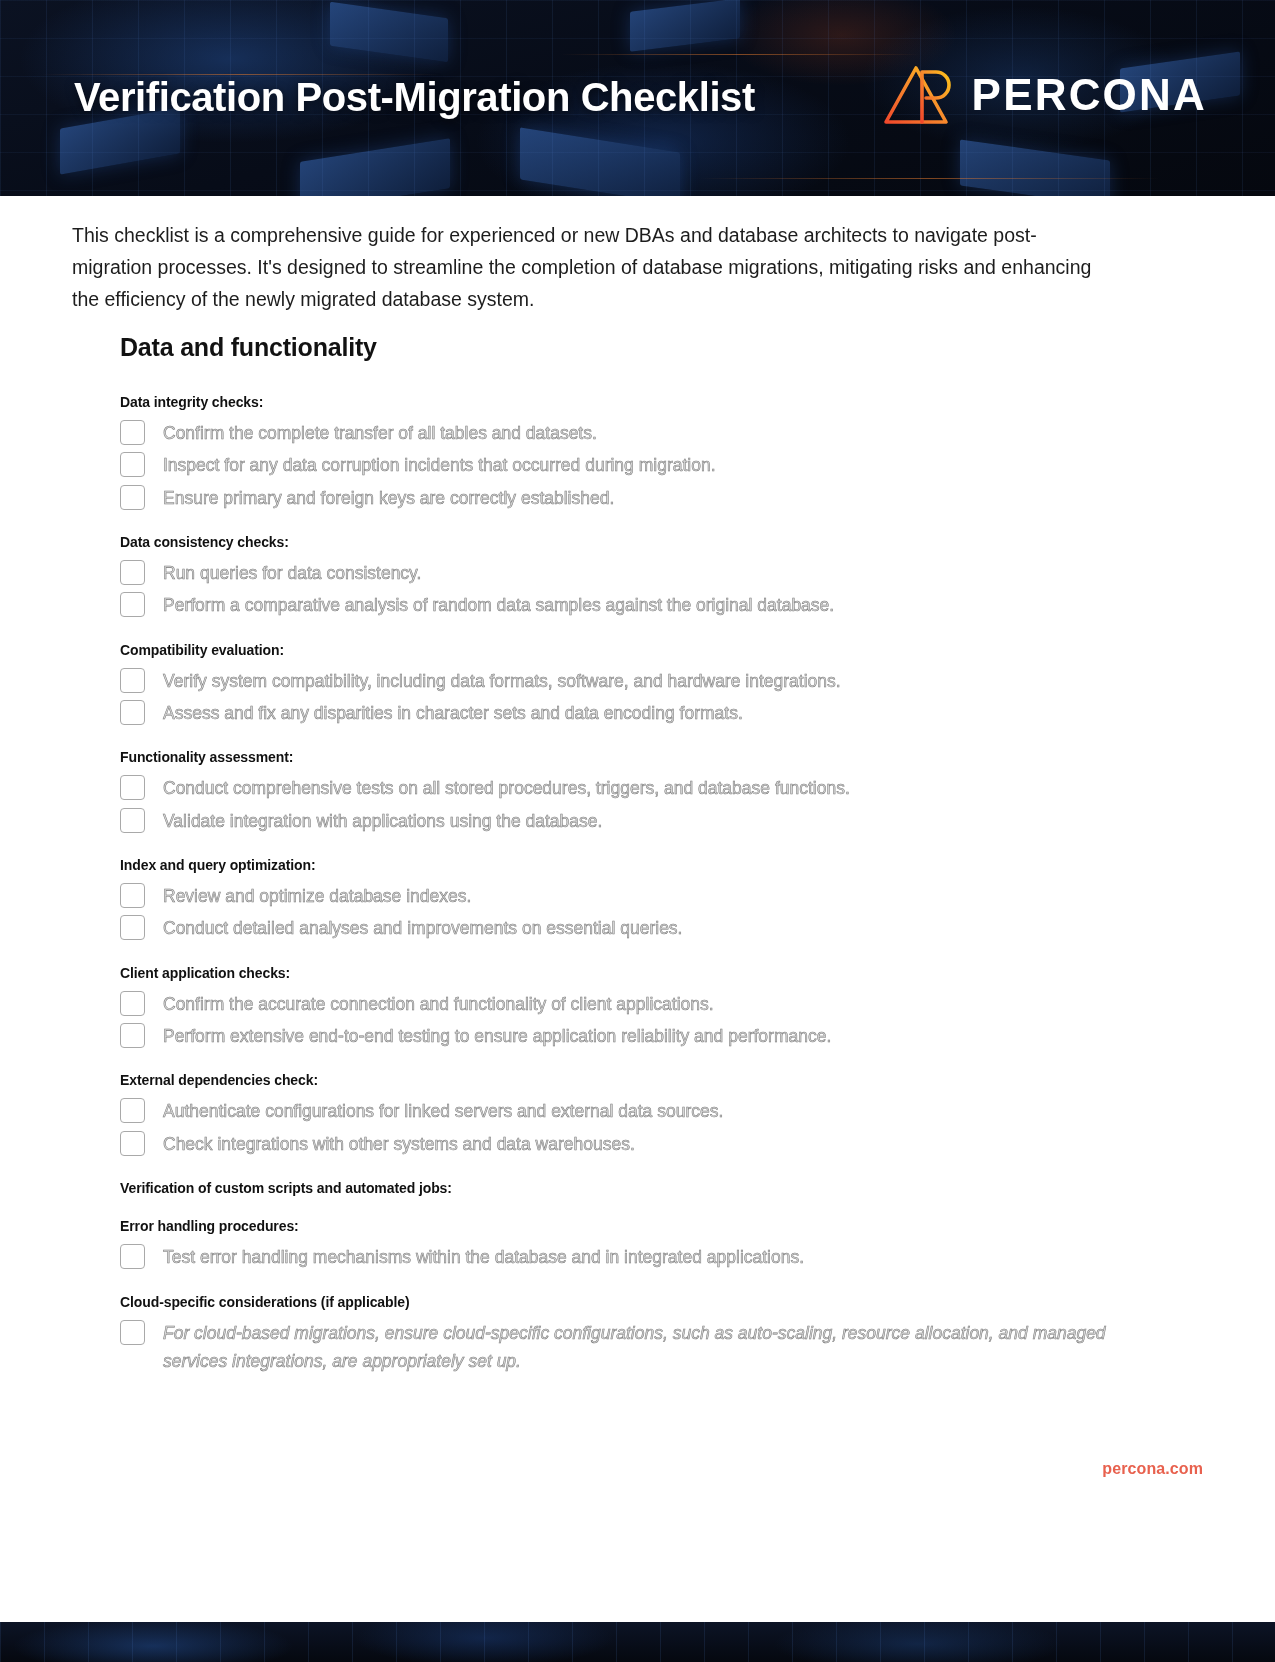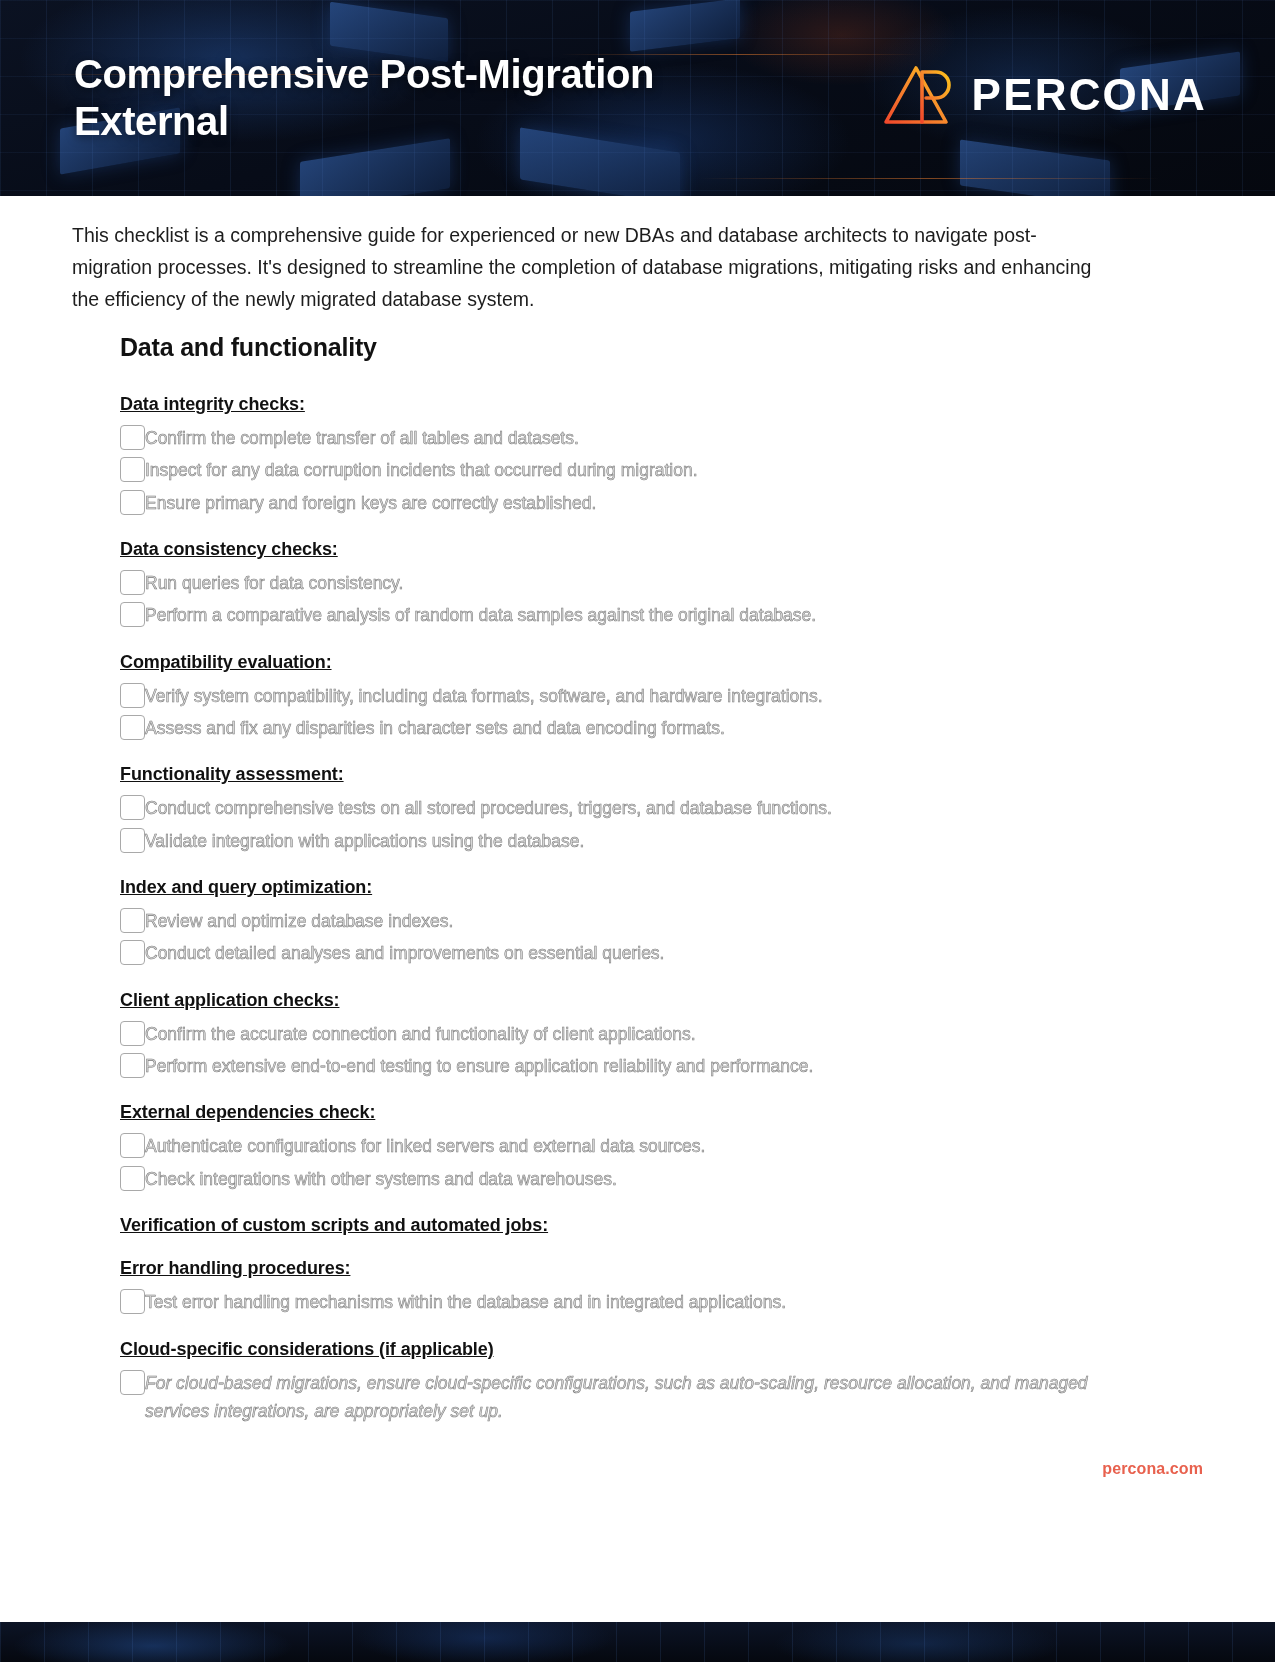--- a/index.html
+++ b/index.html
@@ -114,30 +114,30 @@
   }
   .section-title {
     font-size: 25px;
     font-weight: bold;
     color: #121212;
     margin: 0 0 32px 0;
     letter-spacing: -0.2px;
   }
   .group { margin-bottom: 22px; }
   .group-title {
-    font-size: 18px;
+    font-size: 14px;
     font-weight: bold;
     color: #111111;
     margin: 8px 0 8px 0;
     letter-spacing: -0.1px;
-    text-decoration: underline;
   }
   .item {
     display: flex;
     align-items: flex-start;
+    gap: 18px;
     margin-bottom: 3px;
   }
   .checkbox {
     width: 23px;
     height: 23px;
     flex: none;
     border: 1.4px solid #a9a9a9;
     border-radius: 4px;
     background: #ffffff;
     margin-top: 2px;
@@ -201,21 +201,21 @@
       <div class="hdr-shape" style="left:300px; top:150px; width:150px; height:50px; transform:skewY(-9deg);"></div>
       <div class="hdr-shape" style="left:520px; top:140px; width:160px; height:52px; transform:skewY(9deg);"></div>
       <div class="hdr-shape" style="left:630px; top:5px;   width:110px; height:40px; transform:skewY(-7deg);"></div>
       <div class="hdr-shape" style="left:960px; top:150px; width:150px; height:46px; transform:skewY(8deg);"></div>
       <div class="hdr-shape" style="left:1120px;top:60px;  width:120px; height:44px; transform:skewY(-8deg);"></div>
       <div class="hdr-line" style="left:40px;  top:74px;  width:400px;"></div>
       <div class="hdr-line" style="left:560px; top:54px;  width:360px;"></div>
       <div class="hdr-line" style="left:700px; top:178px; width:460px;"></div>
     </div>
     <div class="header-inner">
-      <h1 class="header-title">Comprehensive Post-Migration External</h1>
+      <h1 class="header-title">Verification Post-Migration Checklist</h1>
       <div class="logo-wrap">
         <svg class="logo-mark" viewBox="0 0 76 66">
           <defs>
             <linearGradient id="pg" x1="0" y1="1" x2="1" y2="0">
               <stop offset="0%" stop-color="#f1482b"></stop>
               <stop offset="55%" stop-color="#f78f2c"></stop>
               <stop offset="100%" stop-color="#fdc21a"></stop>
             </linearGradient>
           </defs>
           <path d="M34 6 L64 60 L4 60 Z" fill="none" stroke="url(#pg)" stroke-width="3.6" stroke-linejoin="round"></path>

